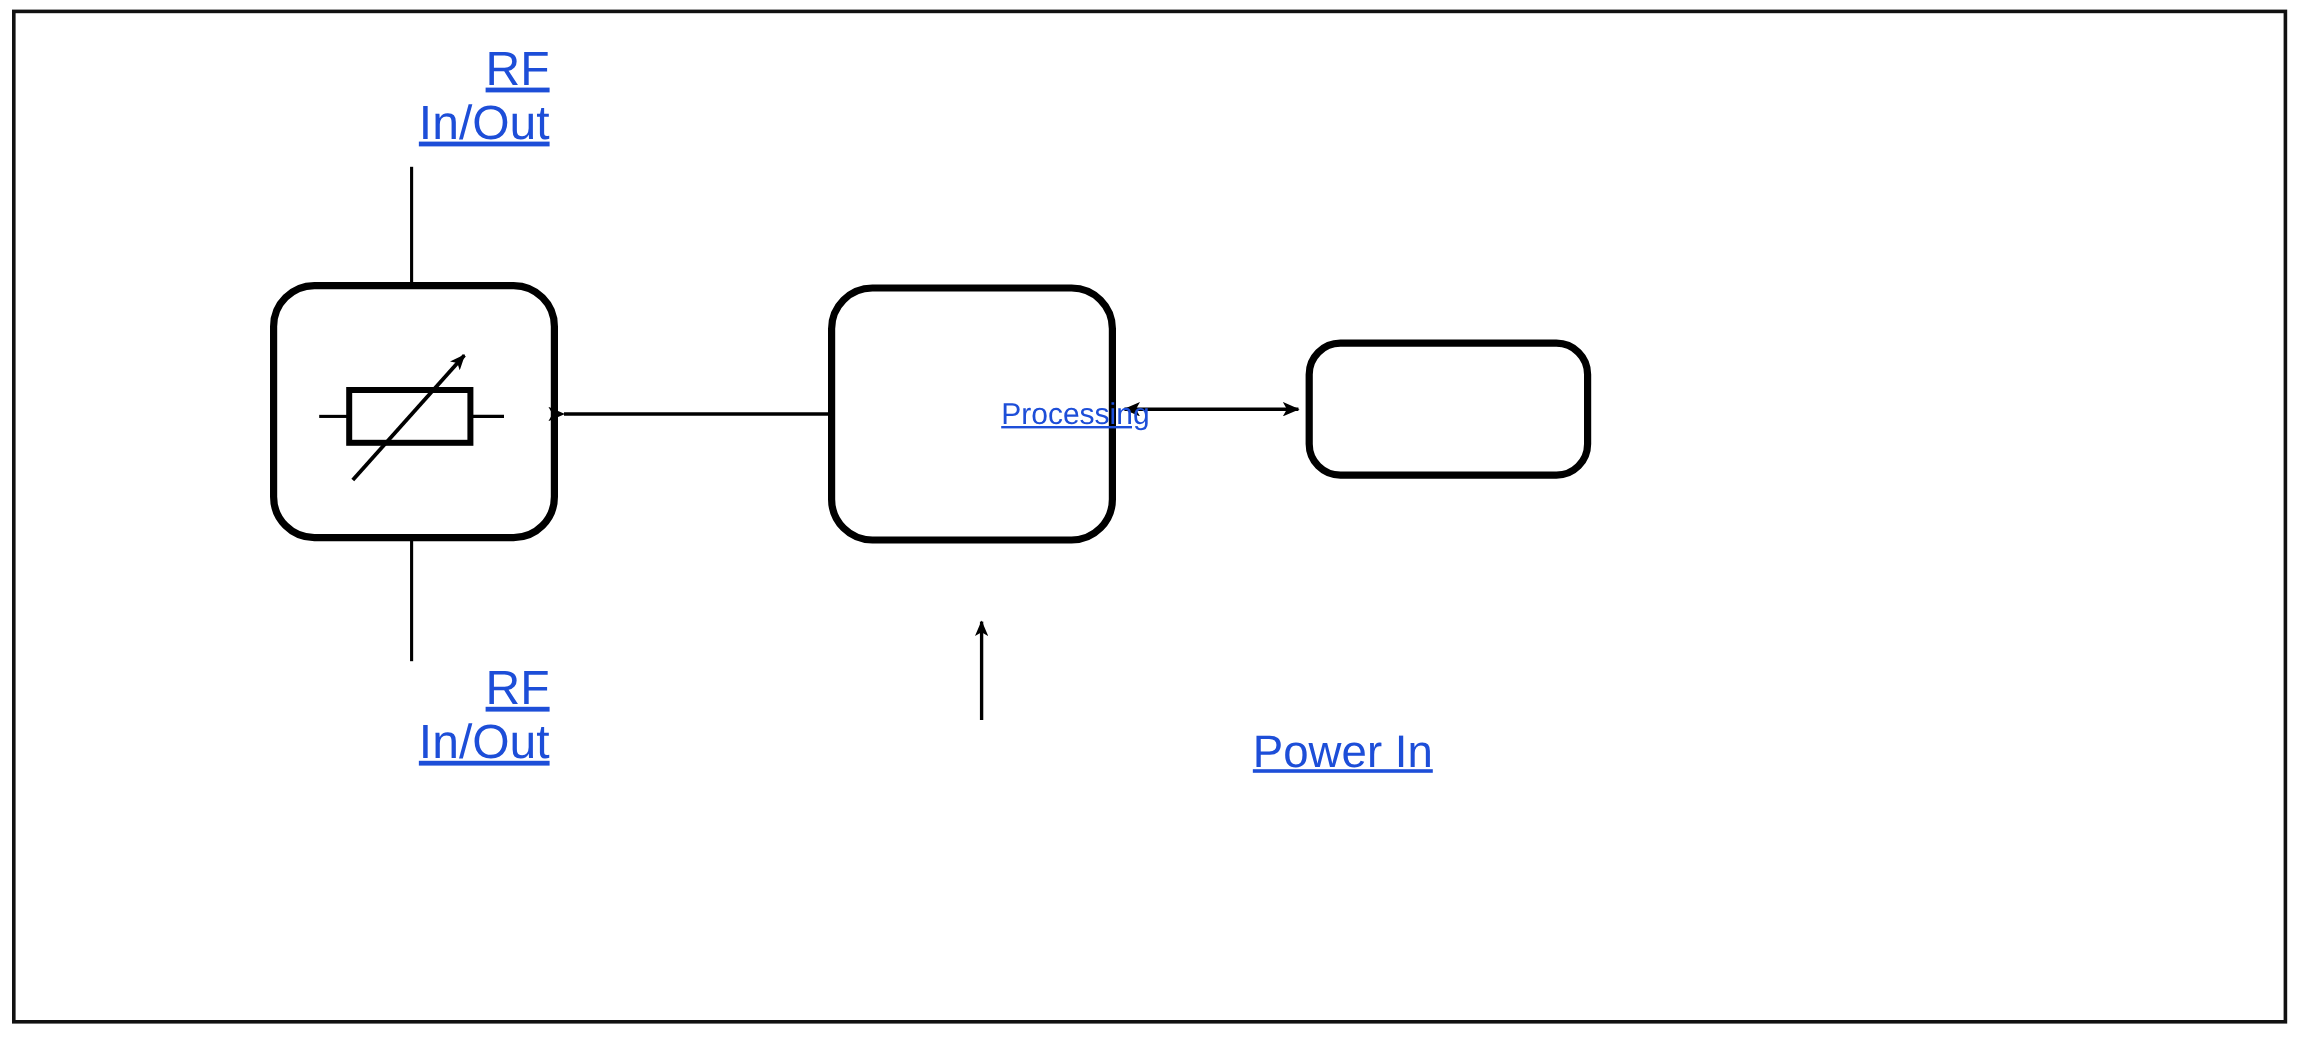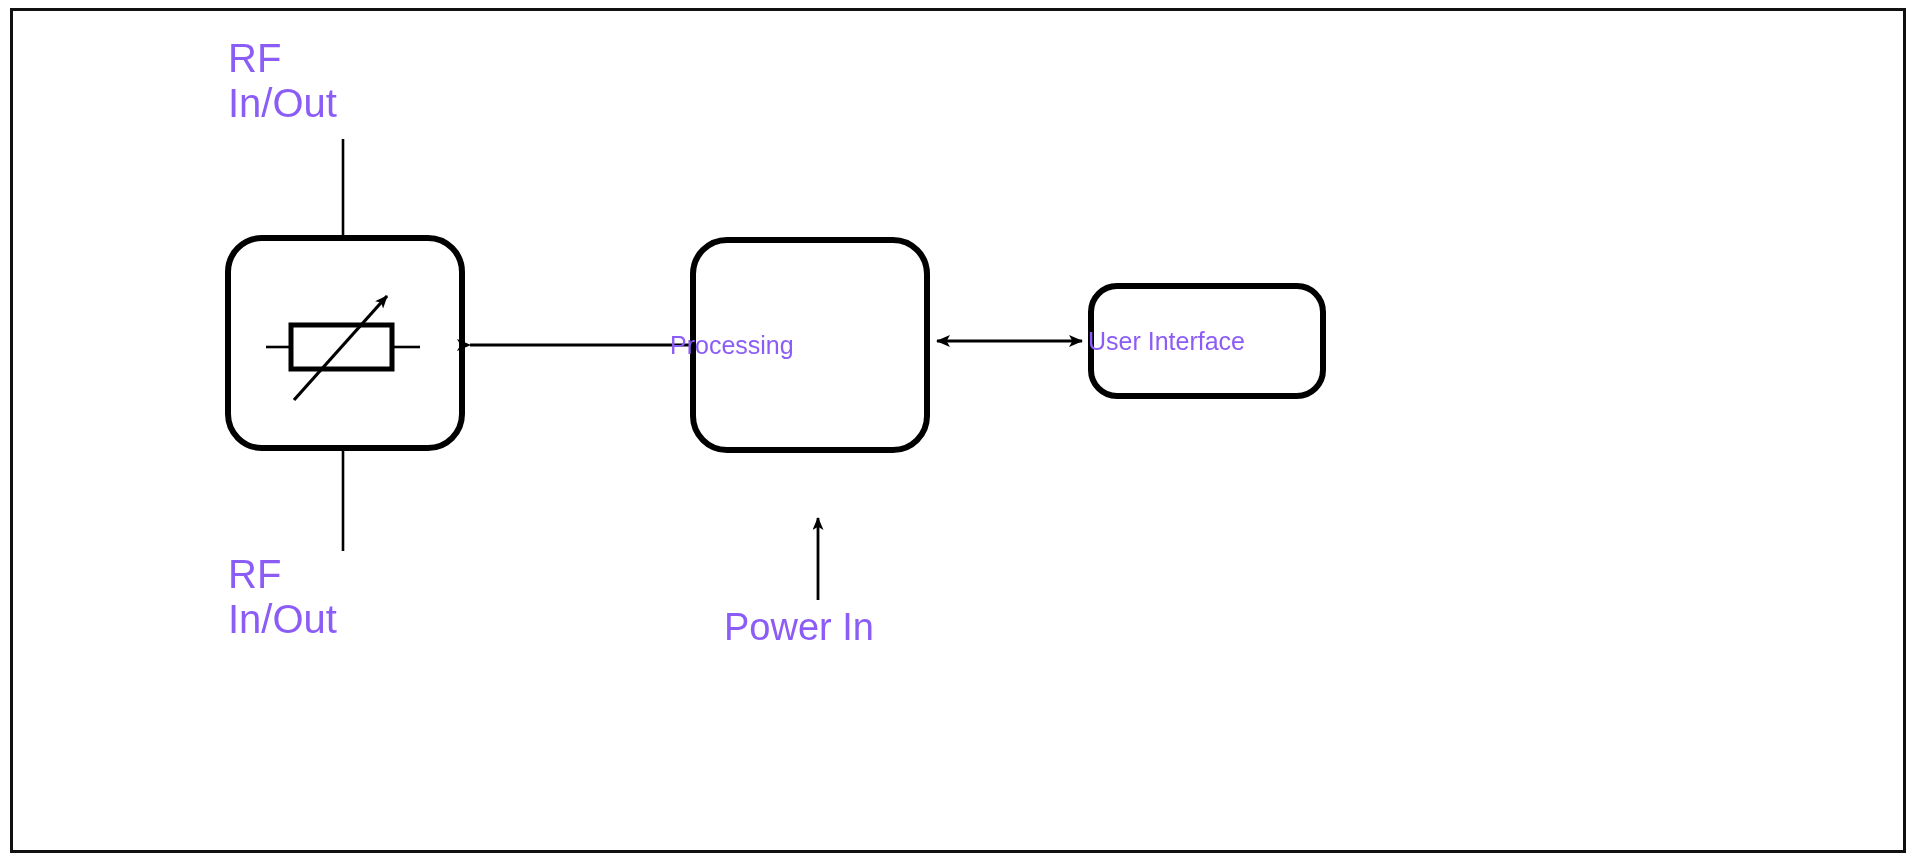--- a/index.html
+++ b/index.html
@@ -28,25 +28,26 @@
   }
   .svg-layer {
     position: absolute;
     left: 0;
     top: 0;
     width: 1916px;
     height: 865px;
   }
   .label {
     position: absolute;
-    color: #8b5cf6;
+    color: #1d4ed8;
     white-space: pre;
-    text-align: left;
+    text-align: right;
     line-height: 1.12;
     user-select: none;
+    text-decoration: underline;
   }
   .label-big {
     font-size: 40px;
   }
   .label-mid {
     font-size: 25px;
   }
   .label-pwr {
     font-size: 38px;
   }
@@ -54,21 +55,21 @@
     left: 228px;
     top: 36px;
     width: 230px;
   }
   #rf-bottom-label {
     left: 228px;
     top: 552px;
     width: 230px;
   }
   #processing-label {
-    left: 670px;
+    left: 690px;
     top: 331px;
     width: 268px;
   }
   #ui-label {
     left: 1088px;
     top: 327px;
     width: 238px;
   }
   #power-label {
     left: 724px;
@@ -120,17 +121,16 @@
 
     <line x1="818" y1="600" x2="818" y2="518" stroke="#000000" stroke-width="2.8" marker-end="url(#arrowhead-sm)"></line>
   </svg>
 
   <div class="label label-big" id="rf-top-label"><span>RF</span><br><span>In/Out</span></div>
 
   <div class="label label-big" id="rf-bottom-label"><span>RF</span><br><span>In/Out</span></div>
 
   <div class="label label-mid" id="processing-label">Processing</div>
 
-  <div class="label label-mid" id="ui-label">User Interface</div>
 
   <div class="label label-pwr" id="power-label">Power In</div>
 
 </div>
 
 </body></html>

